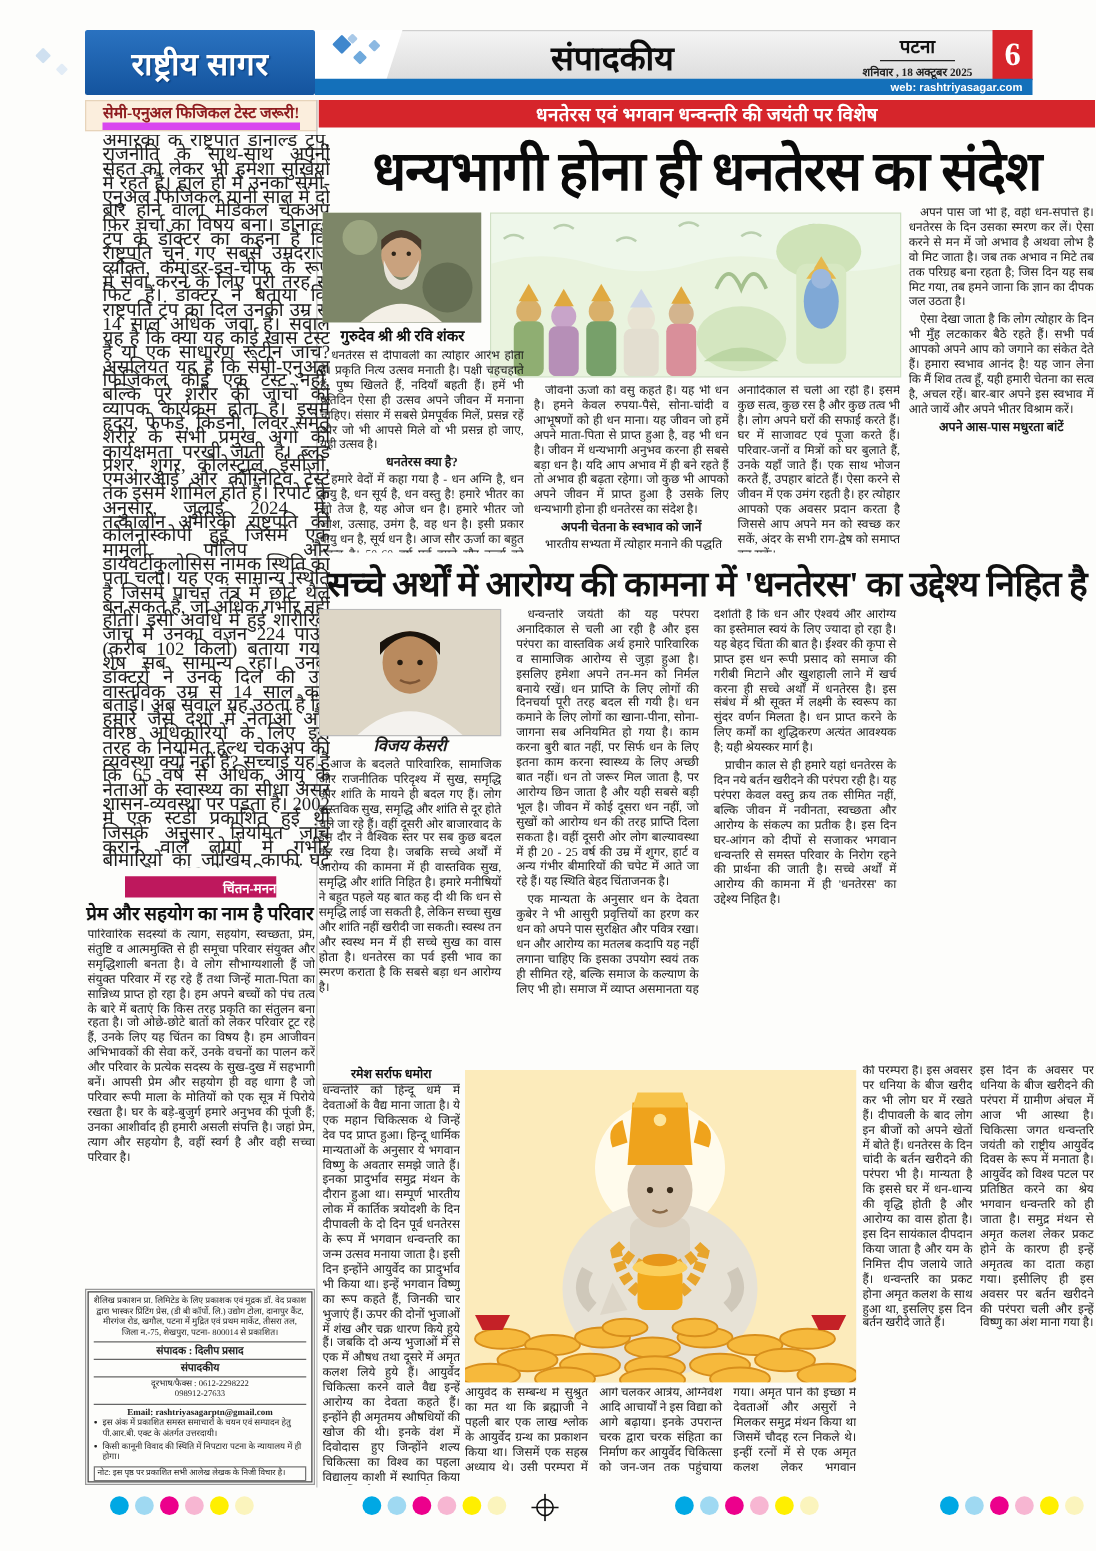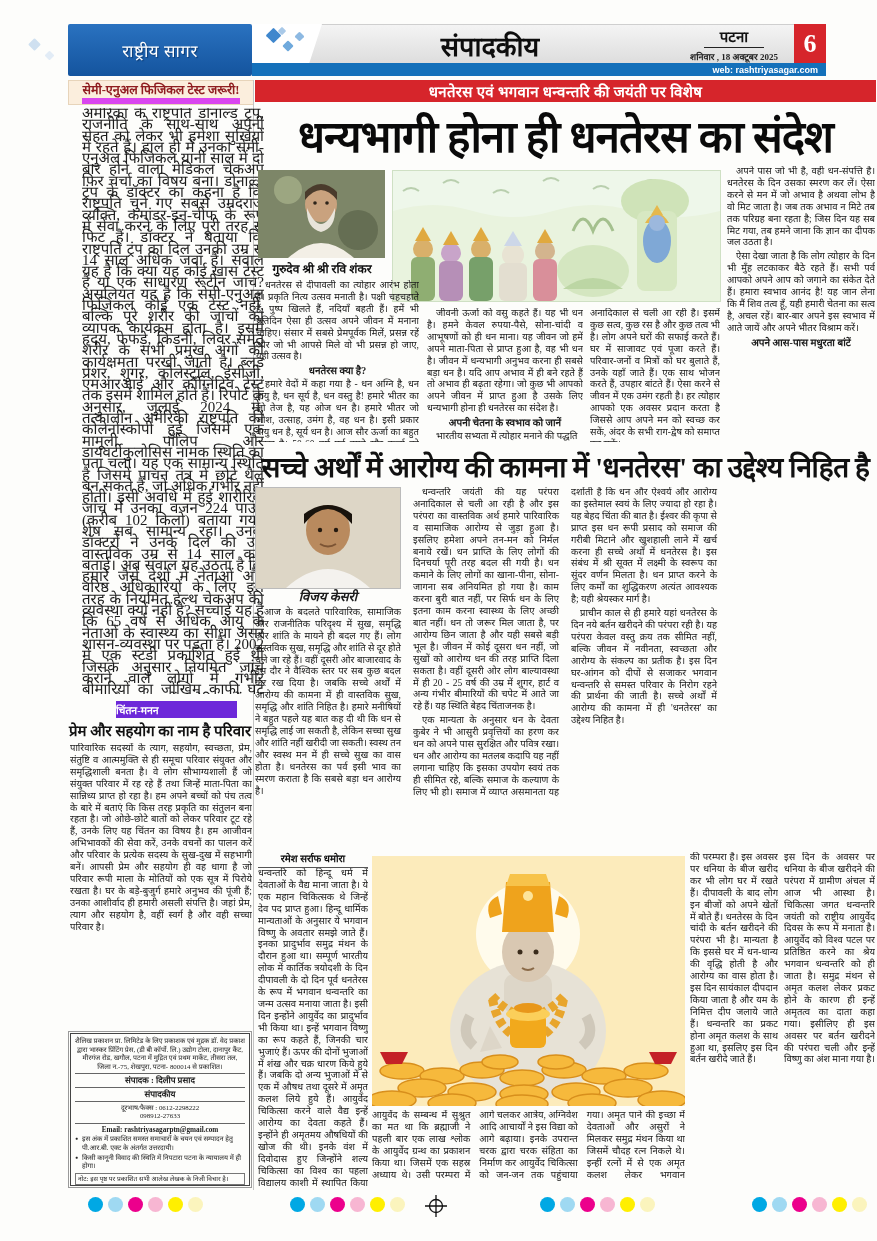--- a/index.html
+++ b/index.html
@@ -2,21 +2,21 @@
 <html><head>
 <meta charset="utf-8">
 <style>
   html,body{margin:0;padding:0;background:#9a9a9a;}
   .page{position:relative;width:877px;height:1241px;margin:0 auto;background:#fdfdfb;
         font-family:"Liberation Serif","DejaVu Serif",serif;overflow:hidden;color:#111;}
   .abs{position:absolute;}
   
   .masthead{left:68px;top:24px;width:184px;height:52px;background:linear-gradient(180deg,#2a72c0,#14549e);
             display:flex;align-items:center;justify-content:center;border-radius:2px;}
-  .masthead span{color:#fff;font-size:17px;font-weight:normal;letter-spacing:.5px;text-shadow:1px 1px 1px #0a3a75;}
+  .masthead span{color:#fff;font-size:25px;font-weight:bold;letter-spacing:.5px;text-shadow:1px 1px 1px #0a3a75;}
   .hband{left:252px;top:24px;width:574px;height:40px;background:linear-gradient(180deg,#f4f4f4,#dcdcdc);
          border-top:1px solid #cfcfcf;}
   .hslash{left:252px;top:24px;width:70px;height:40px;background:#fff;transform:skewX(-18deg);transform-origin:top left;}
   .diam{width:11px;height:11px;transform:rotate(45deg);position:absolute;border-radius:1px;}
   .section-title{left:340px;top:26px;width:300px;height:38px;display:flex;align-items:center;justify-content:center;}
   .section-title span{font-size:27px;font-weight:bold;color:#0d0d0d;}
   .cityblock{left:676px;top:26px;width:116px;height:44px;text-align:center;font-family:Liberation Serif, serif;}
   .cityblock .city{font-size:15px;font-weight:bold;display:inline-block;border-bottom:1.5px solid #222;padding:0 16px 1px;}
   .cityblock .date{font-size:9px;font-weight:bold;color:#222;margin-top:2px;}
   .pagebox{left:794px;top:24px;width:32px;height:40px;background:#d6252b;display:flex;align-items:center;justify-content:center;}
@@ -33,21 +33,21 @@
   .mainhl{left:255px;top:104px;width:621px;height:62px;display:flex;align-items:center;justify-content:center;}
   .mainhl span{font-size:44px;font-weight:bold;letter-spacing:-1px;color:#0a0a0a;}
   
   .vrule{left:253px;top:80px;width:1px;height:1110px;background:#c4c4c4;}
   
   .bodytxt{font-size:9.5px;line-height:11.9px;text-align:justify;color:#1b1b1b;overflow:hidden;}
   .bodytxt p{margin:0 0 2px;text-indent:9px;}
   .sub{font-weight:bold;text-align:center;font-size:10px;margin:2px 0;text-indent:0 !important;}
   
   .lefttxt{left:82px;top:108px;width:182px;height:586px;font-size:15px;line-height:11.3px;}
-  .chintan-kicker{left:100px;top:701px;width:121px;height:17px;background:#6d28d9;display:flex;align-items:center;justify-content:flex-start;margin-left:16px;}
+  .chintan-kicker{left:100px;top:701px;width:121px;height:17px;background:#be185d;display:flex;align-items:center;justify-content:flex-end;}
   .chintan-kicker span{color:#fff;font-weight:bold;font-size:10.5px;}
   .chintan-hl{left:68px;top:720px;width:184px;text-align:center;font-size:15px;font-weight:bold;}
   .chintan-body{left:70px;top:743px;width:182px;height:286px;}
   .famfig{float:right;width:113px;height:95px;margin:2px 0 3px 5px;position:relative;
           background:linear-gradient(180deg,#f7dd8a 0%,#eda045 55%,#b75a22 100%);border:1px solid #caa15c;}
   .famfig .famlabel{position:absolute;top:3px;left:0;right:0;text-align:center;color:#fff7e8;font-size:17px;
           font-style:italic;font-weight:bold;text-shadow:0 1px 2px #8a4a12;}
   
   .imprint{left:70px;top:1033px;width:180px;height:153px;border:1.5px solid #444;outline:1px solid #999;outline-offset:1px;
            font-size:6.9px;line-height:8.6px;text-align:center;padding:3px 4px;box-sizing:border-box;color:#222;}

